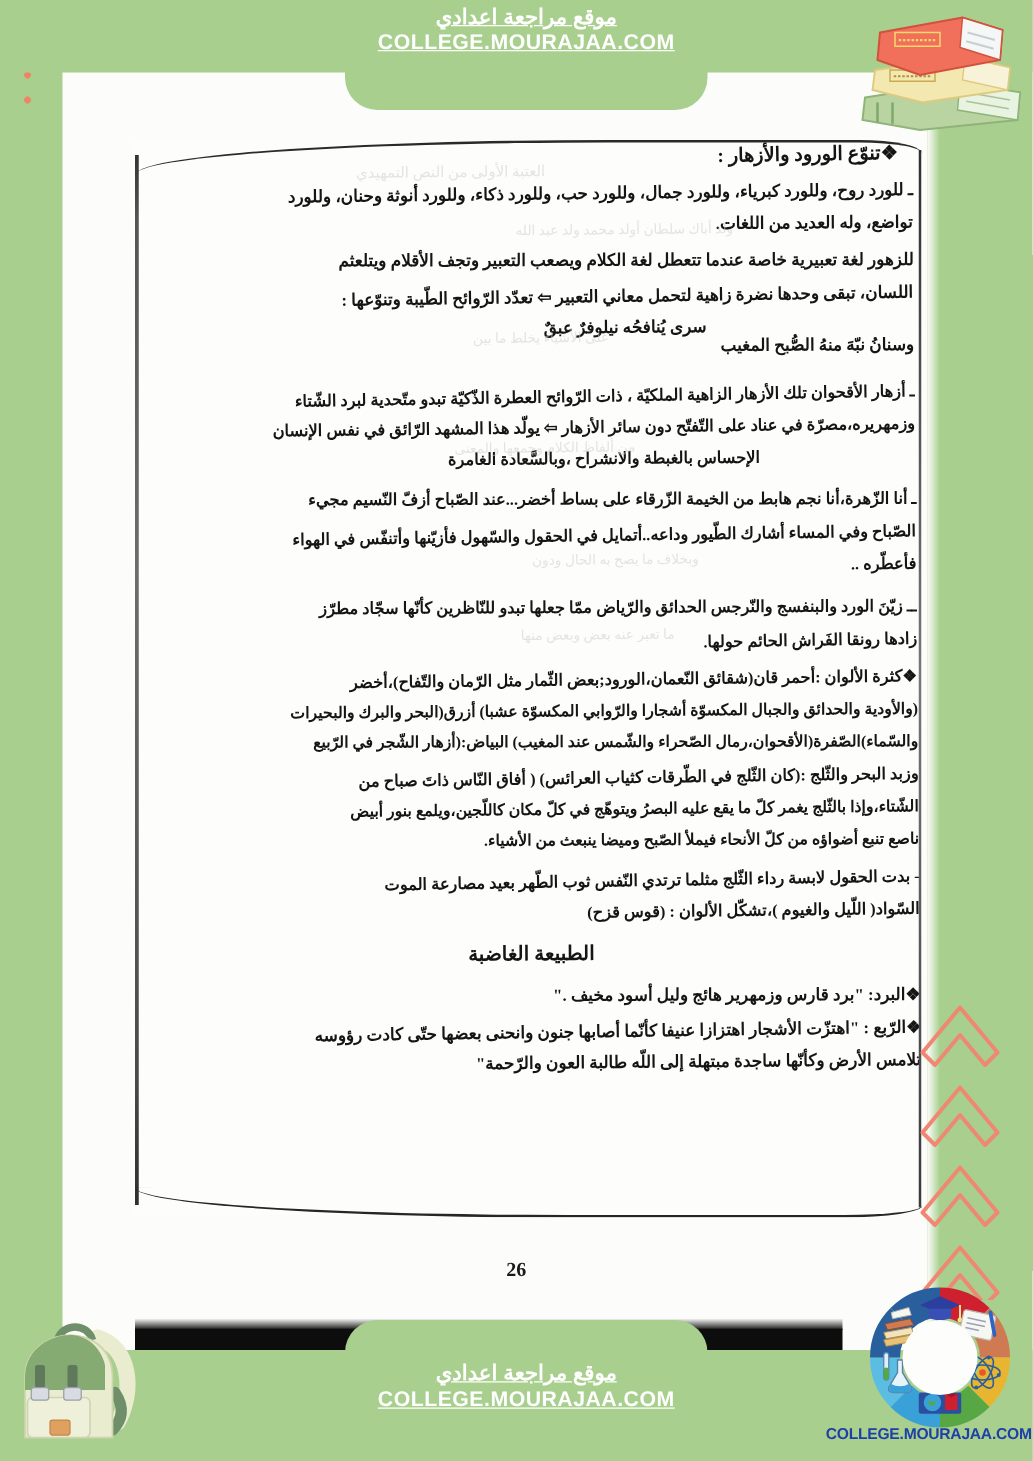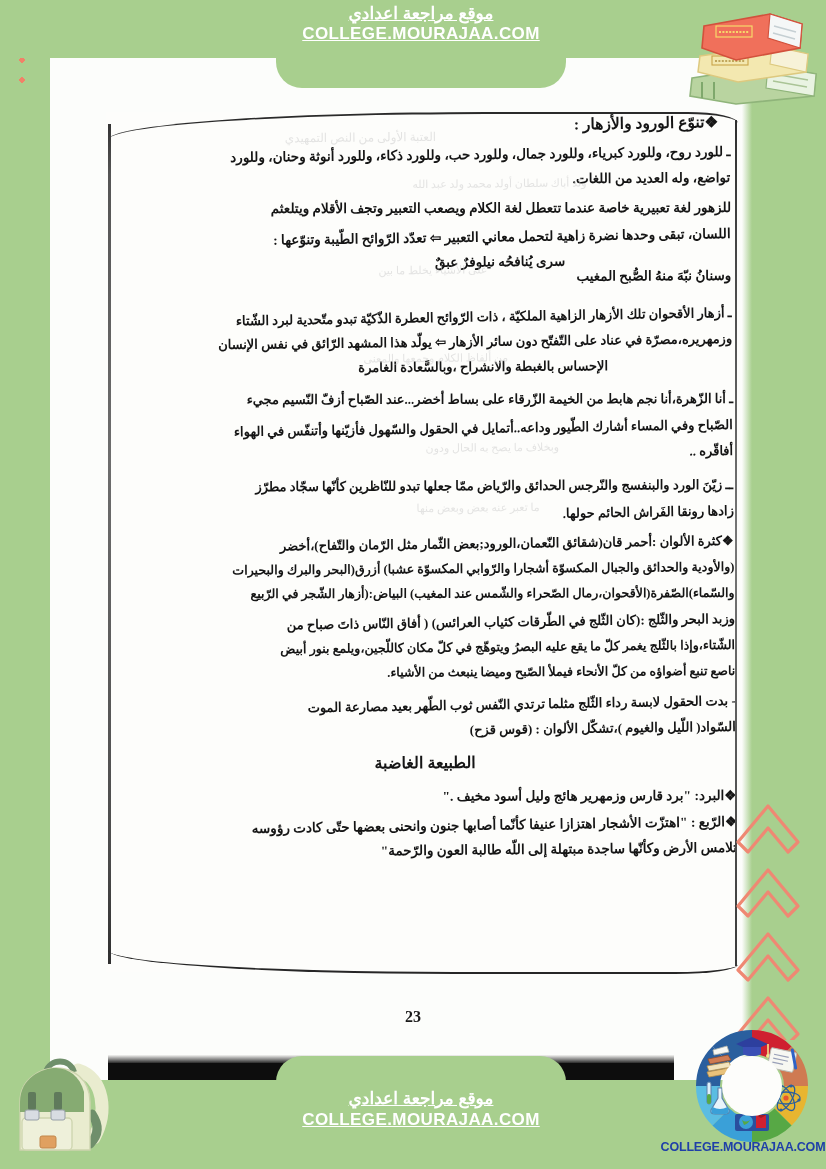--- a/index.html
+++ b/index.html
@@ -249,21 +249,21 @@
       <div class="ln" style="top: 60px; font-size: 13.5px; right: 6px; transform: rotate(0.14deg);">تواضع، وله العديد من اللغات.</div>
       <div class="ln" style="top: 90px; font-size: 13.5px; right: 6px; transform: rotate(0.42deg);">للزهور لغة تعبيرية خاصة عندما تتعطل لغة الكلام ويصعب التعبير وتجف الأقلام ويتلعثم</div>
       <div class="ln" style="top: 116px; font-size: 13.5px; right: 6px; transform: rotate(-0.28deg);">اللسان، تبقى وحدها نضرة زاهية لتحمل معاني التعبير ⇦ تعدّد الرّوائح الطّيبة وتنوّعها :</div>
       <div class="ln" style="top: 142px; font-size: 13.5px; right: 172px; transform: rotate(0deg);">سرى يُنافحُه نيلوفرٌ عبقٌ</div>
       <div class="ln" style="top: 158px; font-size: 13.5px; right: 6px; transform: rotate(0.28deg);">وسنانُ نبّهَ منهُ الصُّبح المغيب</div>
       <div class="ln" style="top: 196px; font-size: 13px; right: 6px; transform: rotate(-0.42deg);">ـ أزهار الأقحوان تلك الأزهار الزاهية الملكيّة ، ذات الرّوائح العطرة الذّكيّة تبدو متّحدية لبرد الشّتاء</div>
       <div class="ln" style="top: 222px; font-size: 13px; right: 6px; transform: rotate(-0.14deg);">وزمهريره،مصرّة في عناد على التّفتّح دون سائر الأزهار ⇦ يولّد هذا المشهد الرّائق في نفس الإنسان</div>
       <div class="ln" style="top: 248px; font-size: 13px; right: 130px; transform: rotate(0.14deg);">الإحساس بالغبطة والانشراح ،وبالسَّعادة الغامرة</div>
       <div class="ln" style="top: 282px; font-size: 13px; right: 6px; transform: rotate(0.42deg);">ـ أنا الزّهرة،أنا نجم هابط من الخيمة الزّرقاء على بساط أخضر...عند الصّباح أزفّ النّسيم مجيء</div>
       <div class="ln" style="top: 308px; font-size: 13px; right: 6px; transform: rotate(-0.28deg);">الصّباح وفي المساء أشارك الطّيور وداعه..أتمايل في الحقول والسّهول فأزيّنها وأتنفّس في الهواء</div>
-      <div class="ln" style="top: 334px; font-size: 13px; right: 6px; transform: rotate(0deg);">أفاقّره ..</div>
+      <div class="ln" style="top: 334px; font-size: 13px; right: 6px; transform: rotate(0deg);">فأعطّره ..</div>
       <div class="ln" style="top: 368px; font-size: 13px; right: 6px; transform: rotate(0.28deg);">ــ زيّنَ الورد والبنفسج والنّرجس الحدائق والرّياض ممّا جعلها تبدو للنّاظرين كأنّها سجّاد مطرّز</div>
       <div class="ln" style="top: 394px; font-size: 13px; right: 6px; transform: rotate(-0.42deg);">زادها رونقا الفَراش الحائم حولها.</div>
       <div class="ln" style="top: 424px; font-size: 13px; right: 6px; transform: rotate(-0.14deg);">❖كثرة الألوان :أحمر قان(شقائق النّعمان،الورود;بعض الثّمار مثل الرّمان والتّفاح)،أخضر</div>
       <div class="ln" style="top: 450px; font-size: 12.6px; right: 6px; transform: rotate(0.14deg);">(والأودية والحدائق والجبال المكسوّة أشجارا والرّوابي المكسوّة عشبا) أزرق(البحر والبرك والبحيرات</div>
       <div class="ln" style="top: 476px; font-size: 12.6px; right: 6px; transform: rotate(0.42deg);">والسّماء)الصّفرة(الأقحوان،رمال الصّحراء والشّمس عند المغيب) البياض:(أزهار الشّجر في الرّبيع</div>
       <div class="ln" style="top: 502px; font-size: 13px; right: 6px; transform: rotate(-0.28deg);">وزبد البحر والثّلج :(كان الثّلج في الطّرقات كثياب العرائس) ( أفاق النّاس ذاتَ صباح من</div>
       <div class="ln" style="top: 528px; font-size: 12.6px; right: 6px; transform: rotate(0deg);">الشّتاء،وإذا بالثّلج يغمر كلّ ما يقع عليه  البصرُ ويتوهّج في كلّ مكان كاللّجين،ويلمع بنور أبيض</div>
       <div class="ln" style="top: 554px; font-size: 12.6px; right: 6px; transform: rotate(0.28deg);">ناصع تنبع أضواؤه من كلّ الأنحاء فيملأ الصّبح وميضا ينبعث من الأشياء.</div>
       <div class="ln" style="top: 584px; font-size: 13px; right: 6px; transform: rotate(-0.42deg);">- بدت الحقول لابسة رداء الثّلج مثلما ترتدي النّفس ثوب الطّهر بعيد مصارعة الموت</div>
       <div class="ln" style="top: 610px; font-size: 13px; right: 6px; transform: rotate(-0.14deg);">السّواد( اللّيل والغيوم )،تشكّل الألوان : (قوس قزح)</div>
@@ -280,21 +280,21 @@
 
 <svg id="chevrons" viewBox="0 0 90 250">
   <g fill="none" stroke="#ef8873" stroke-width="3.2" stroke-linejoin="round">
     <path d="M2 52 L32 16 L62 52 L52 62 L32 38 L12 62 Z"></path>
     <path d="M2 116 L32 80 L62 116 L52 126 L32 102 L12 126 Z"></path>
     <path d="M2 180 L32 144 L62 180 L52 190 L32 166 L12 190 Z"></path>
     <path d="M2 244 L32 208 L62 244 L52 254 L32 230 L12 254 Z"></path>
   </g>
 </svg>
 
-<div id="page-number">23</div>
+<div id="page-number">26</div>
 
 <div id="scan-shadow2"></div>
 <div id="scan-shadow"></div>
 
 <div id="footer"></div>
 <div id="footer-tab"></div>
 <div id="footer-text">
   <span class="ar">موقع مراجعة اعدادي</span>
   <span class="en">COLLEGE.MOURAJAA.COM</span>
 </div>

